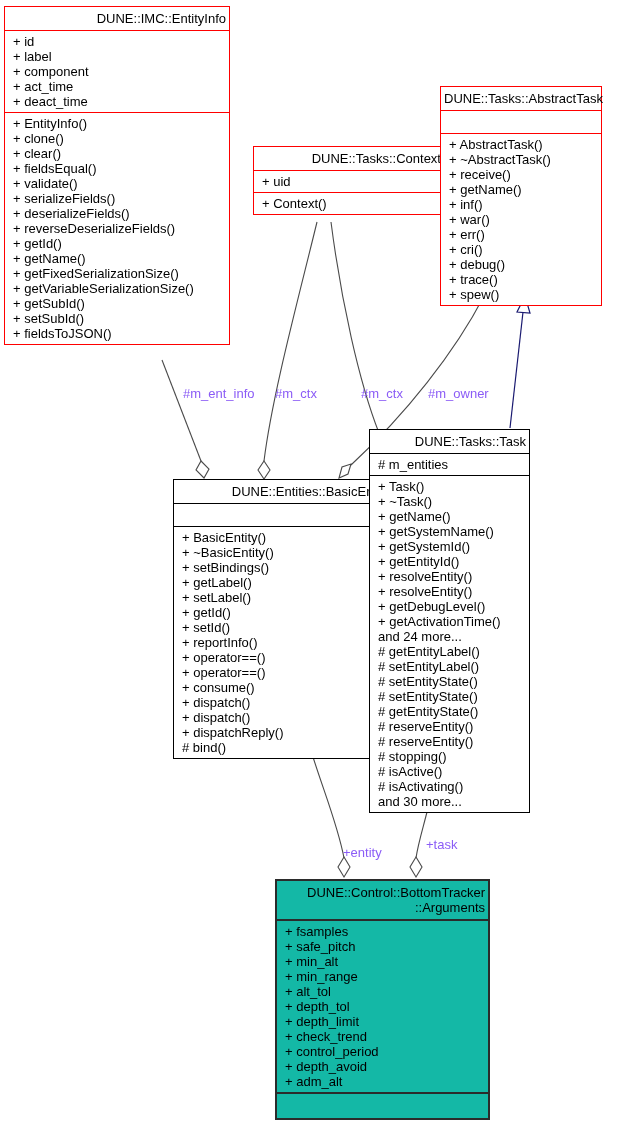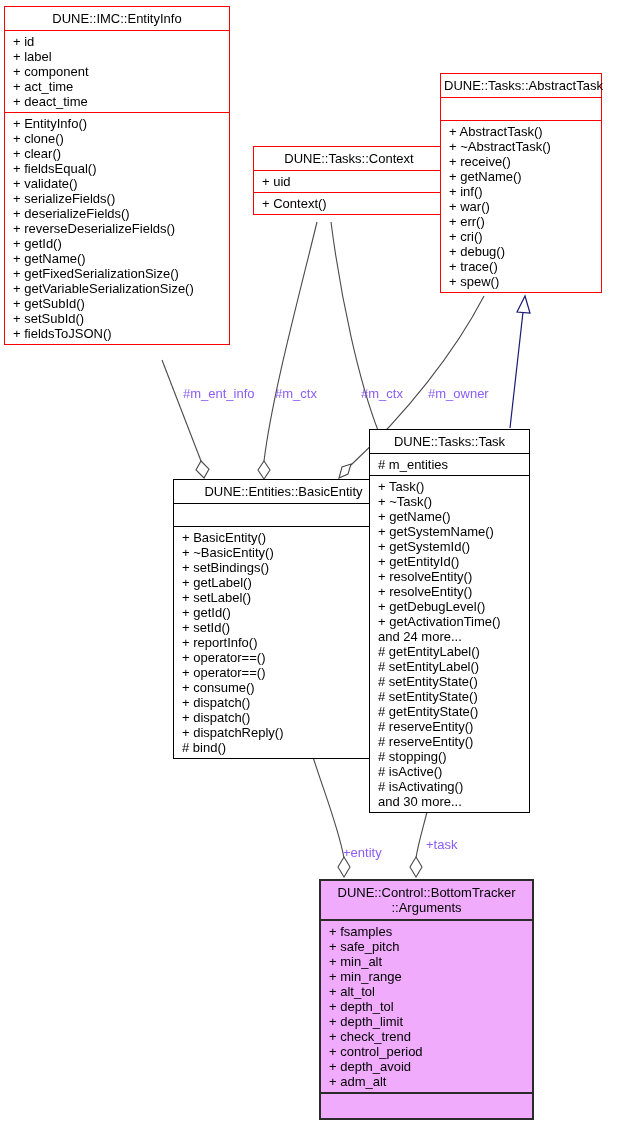--- a/index.html
+++ b/index.html
@@ -8,36 +8,36 @@
     font-family:"Liberation Sans",sans-serif;font-size:13px;color:#000;
     overflow:hidden;
   }
   #edges{position:absolute;left:0;top:0;z-index:0;}
   .class-box{
     position:absolute;z-index:1;background:#ffffff;
     border:1px solid #000;box-sizing:border-box;
   }
   .class-box.red{border-color:#ff0000;}
   .title{
-    text-align:center;padding:4px 3px;line-height:15px;
+    text-align:right;padding:4px 3px;line-height:15px;
     border-bottom:1px solid #000;
   }
   .attrs{border-bottom:1px solid #000;}
   .sec{padding:3px 8px;line-height:15px;}
   .sec.empty{height:22px;padding:0;}
   .red .title,.red .attrs{border-color:#ff0000;}
   .member{white-space:pre;line-height:15px;}
   
-  #box-arguments{background:#f0abfc;border:2px solid #2b2b2b;margin-left:44px;}
+  #box-arguments{background:#14b8a6;border:2px solid #2b2b2b;}
   #box-arguments .title,#box-arguments .attrs{border-color:#2b2b2b;border-bottom-width:2px;}
   #box-arguments .sec.empty{height:24px;}
   
   #box-entityinfo{left:4px;top:6px;width:226px;}
   #box-context{left:253px;top:146px;width:192px;}
-  #box-abstracttask{left:440px;top:73px;width:162px;}
+  #box-abstracttask{left:440px;top:86px;width:162px;}
   #box-basicentity{left:173px;top:479px;width:221px;}
   #box-task{left:369px;top:429px;width:161px;}
   #box-arguments{left:275px;top:879px;width:215px;}
   
   .edge-label{position:absolute;z-index:2;line-height:15px;color:#8b5cf6;white-space:pre;}
   #lbl-ent-info{left:183px;top:386px;}
   #lbl-ctx1{left:275px;top:386px;}
   #lbl-ctx2{left:361px;top:386px;}
   #lbl-owner{left:428px;top:386px;}
   #lbl-entity{left:343px;top:837px;margin-top:8px;}

